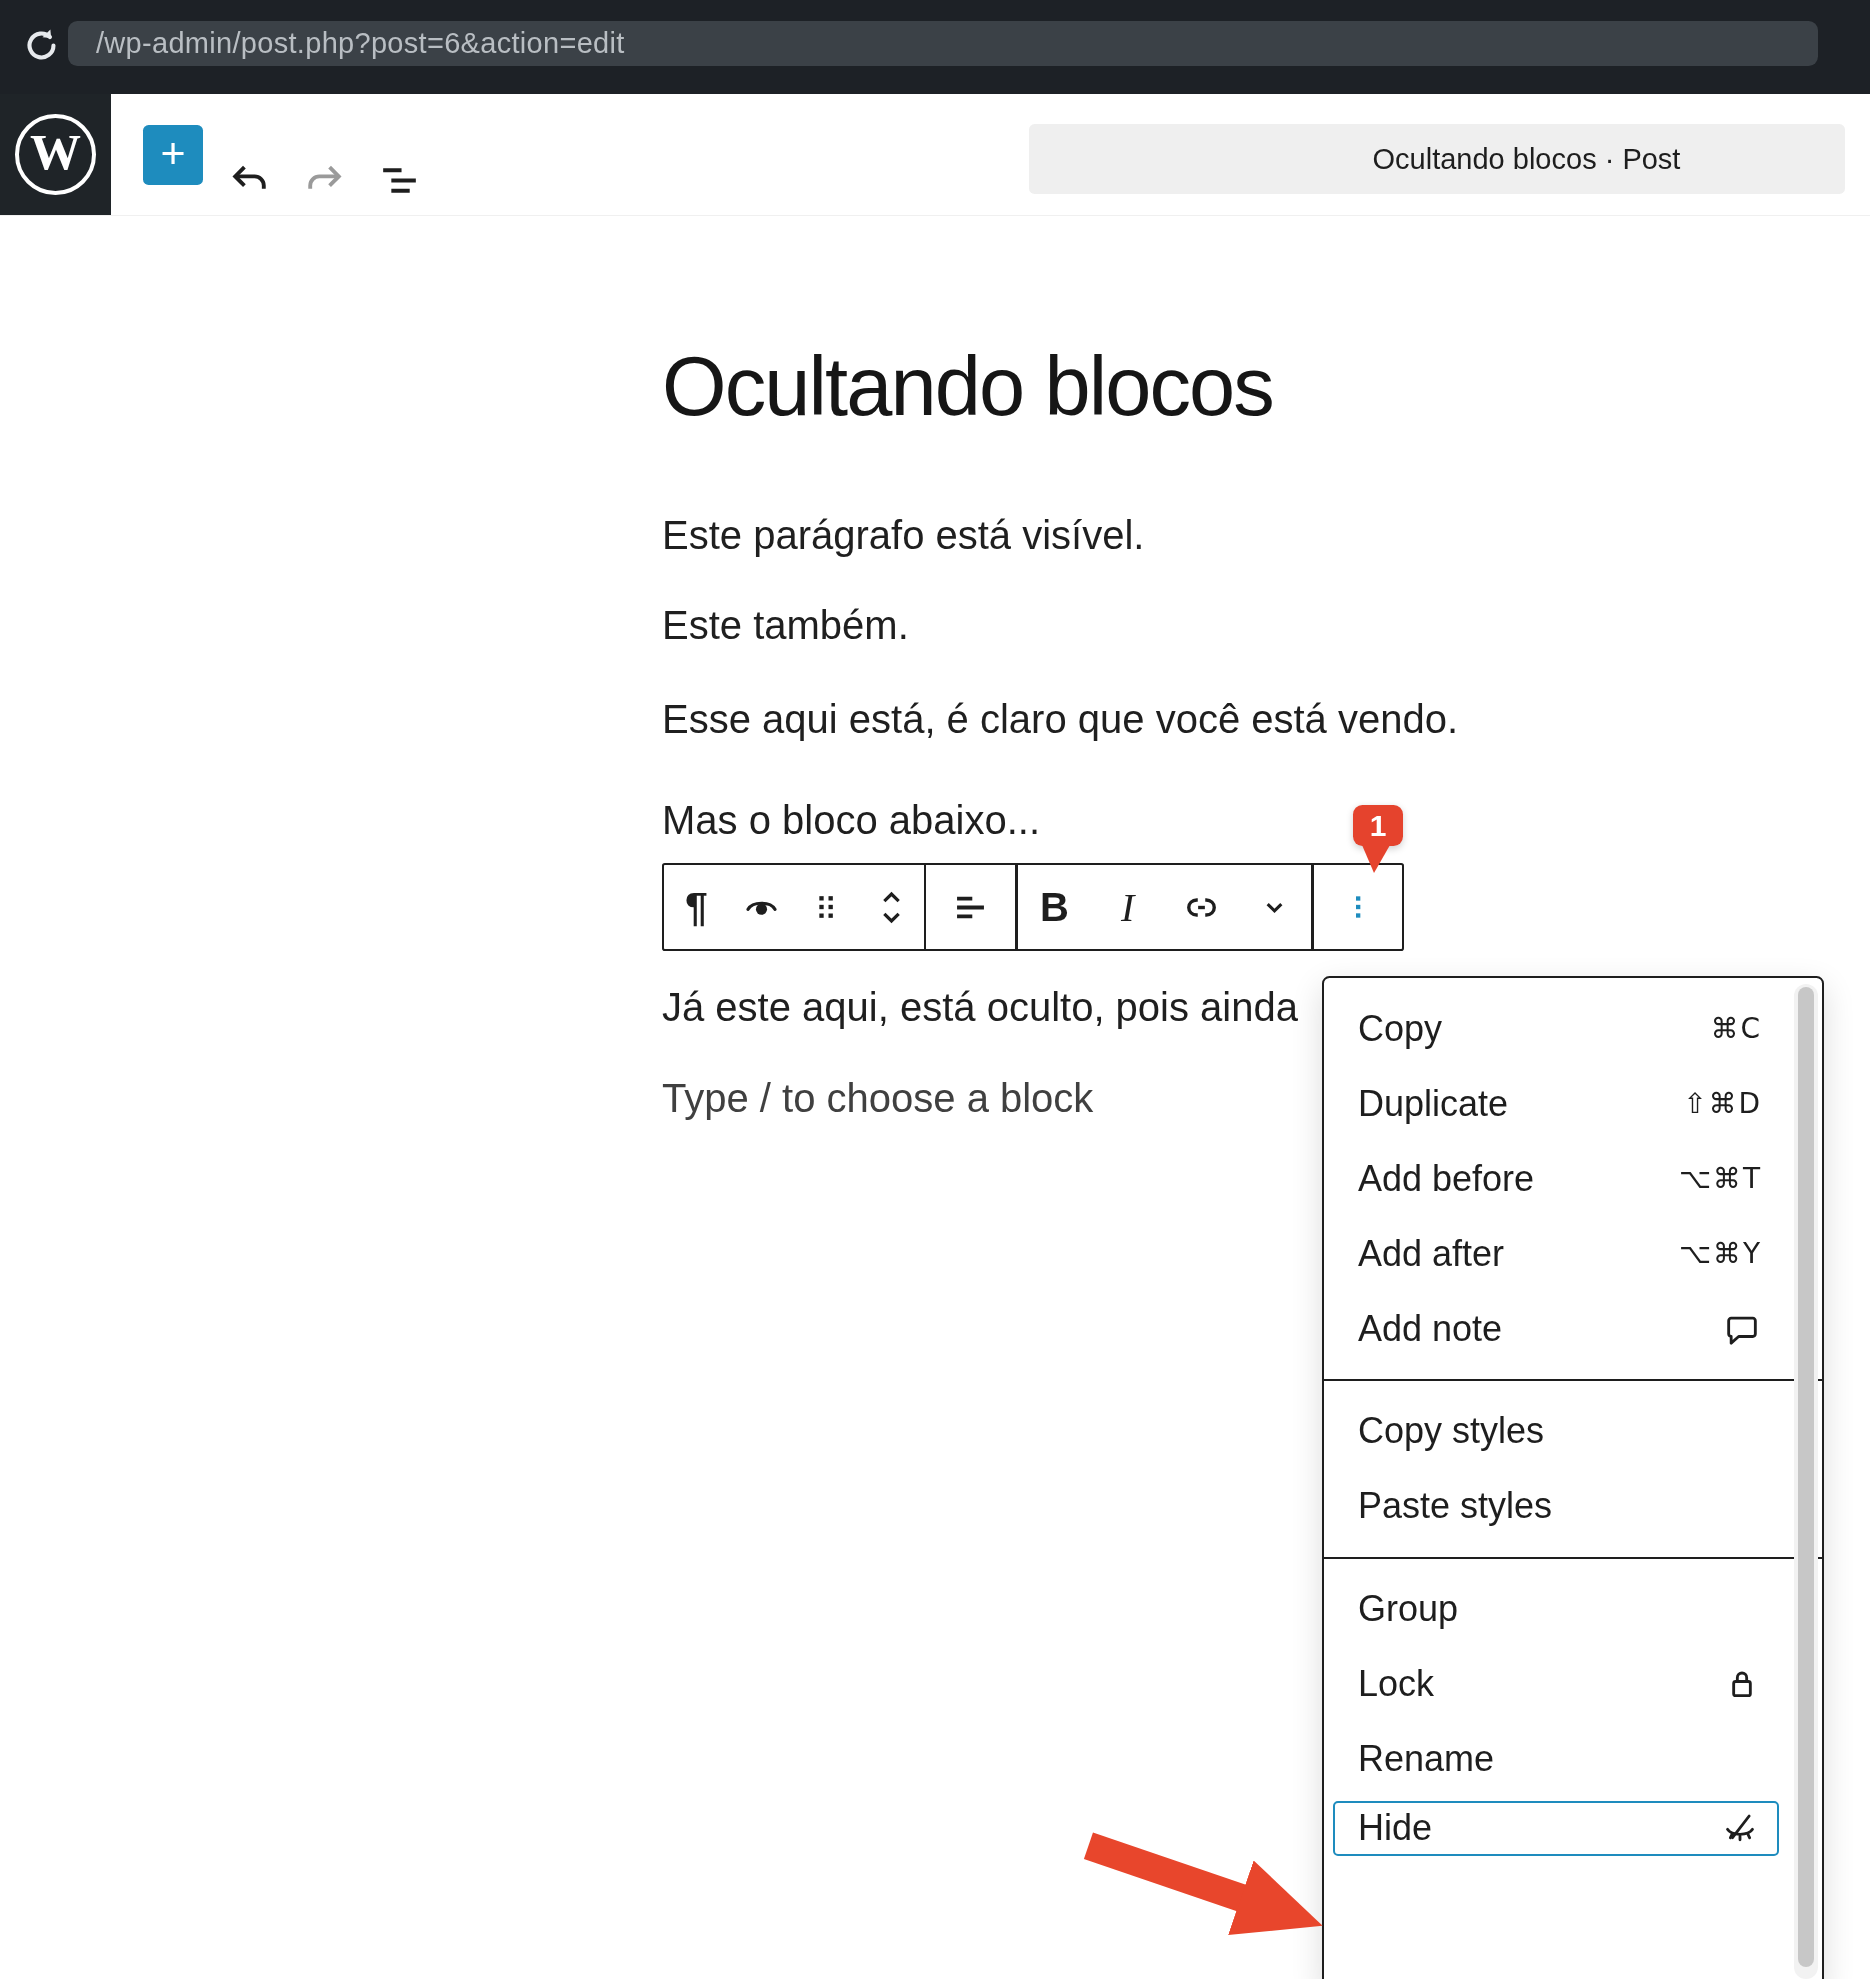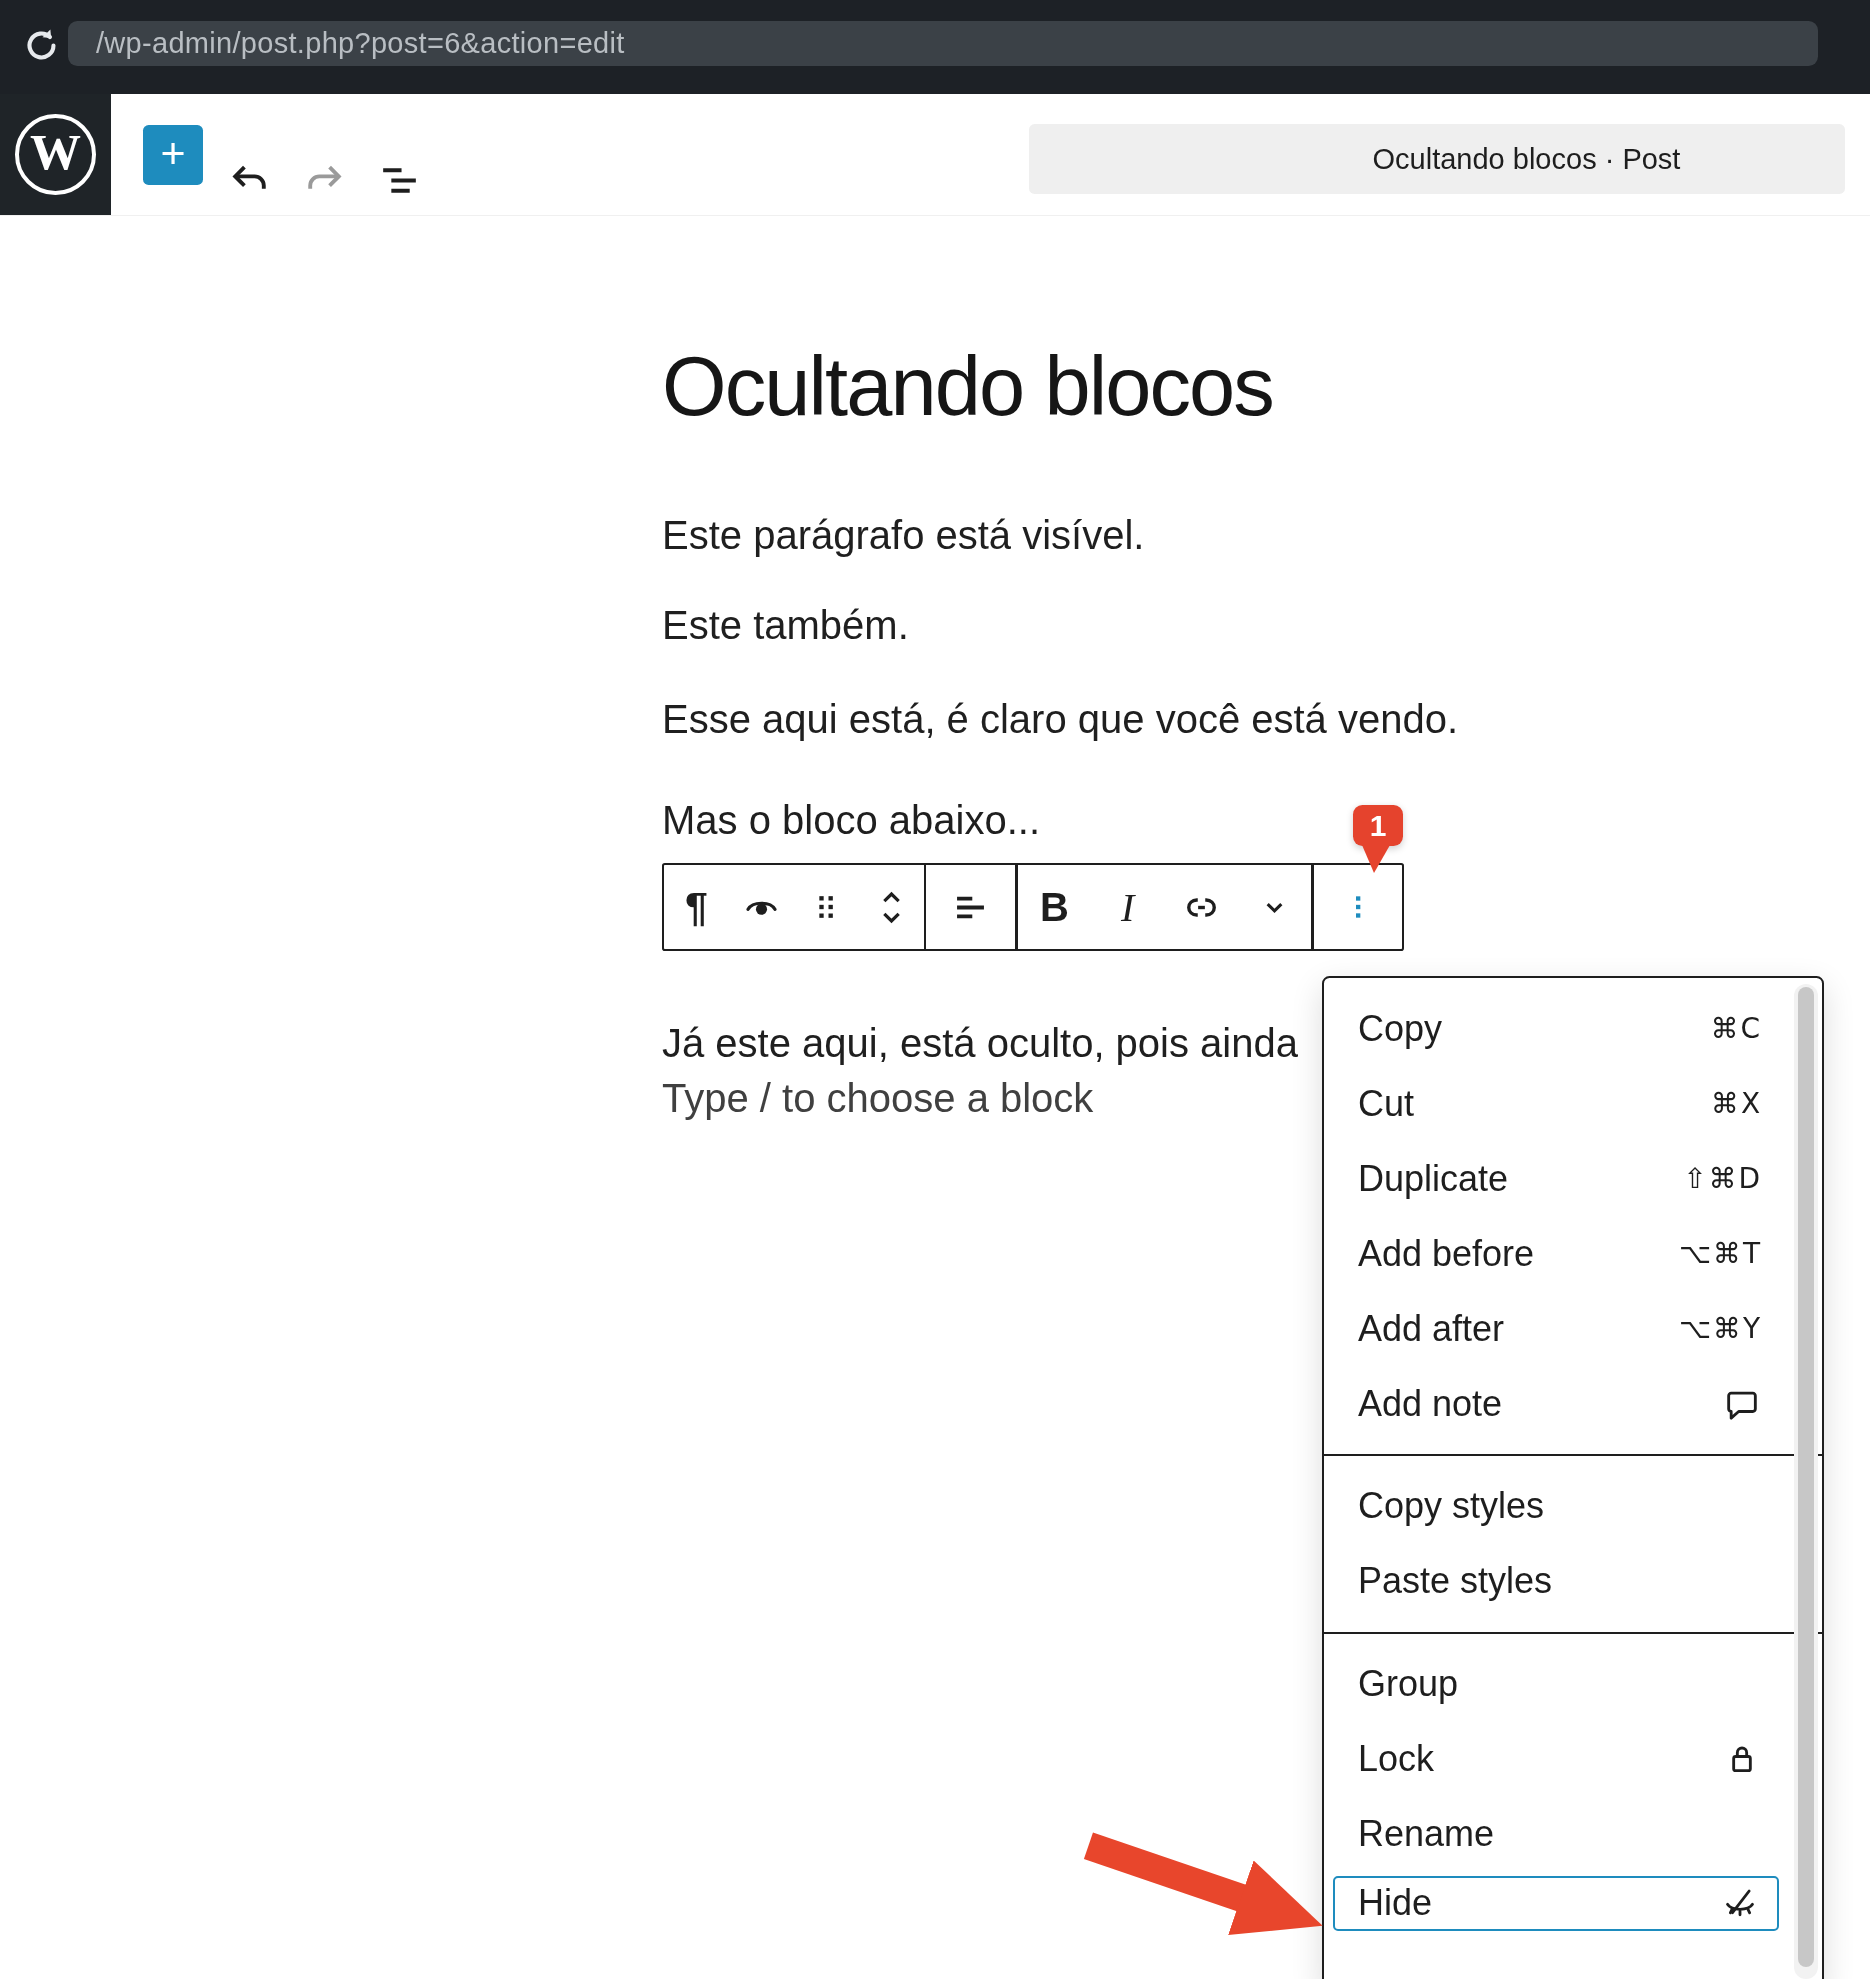--- a/index.html
+++ b/index.html
@@ -122,21 +122,21 @@
     <div class="doc-pill">
       <span>Ocultando blocos · Post</span>
     </div>
   </div>
 
   <div class="post-title">Ocultando blocos</div>
   <div class="para" style="top:513px;">Este parágrafo está visível.</div>
   <div class="para" style="top:603px;">Este também.</div>
   <div class="para" style="top:697px;">Esse aqui está, é claro que você está vendo.</div>
   <div class="para" style="top:798px;">Mas o bloco abaixo...</div>
-  <div class="para" style="top:985px;margin-top:36px;">Já este aqui, está oculto, pois ainda</div>
+  <div class="para" style="top:985px;">Já este aqui, está oculto, pois ainda</div>
   <div class="placeholder">Type / to choose a block</div>
 
   <div class="blk-toolbar">
     <div class="tb-group g1">
       <div class="tb-btn">
         <span class="pilcrow">¶</span>
       </div>
       <div class="tb-btn">
         <svg class="icon" width="43" height="43" viewBox="0 0 24 24">
           <path d="M4.5 13 C7 8.5 17 8.5 19.5 13" fill="none" stroke="#1e1e1e" stroke-width="1.8" stroke-linecap="round"></path>
@@ -209,24 +209,20 @@
     <span>1</span>
   </div>
 
   <div class="menu">
     <div class="mgroup">
       <div class="mitem">
         <span class="lbl">Copy</span>
         <span class="sc">⌘C</span>
       </div>
       <div class="mitem">
-        <span class="lbl">Cut</span>
-        <span class="sc">⌘X</span>
-      </div>
-      <div class="mitem">
         <span class="lbl">Duplicate</span>
         <span class="sc">⇧⌘D</span>
       </div>
       <div class="mitem">
         <span class="lbl">Add before</span>
         <span class="sc">⌥⌘T</span>
       </div>
       <div class="mitem">
         <span class="lbl">Add after</span>
         <span class="sc">⌥⌘Y</span>

